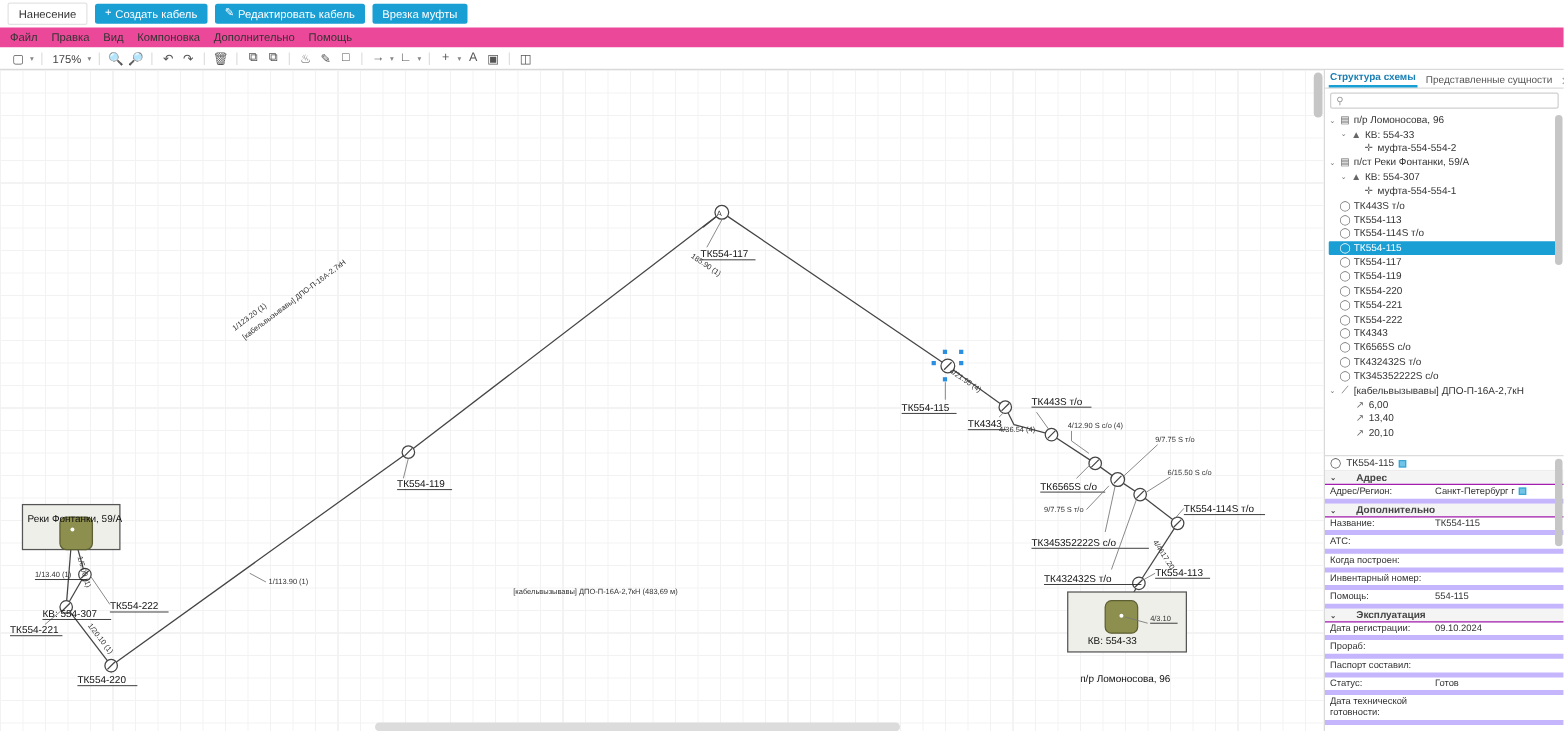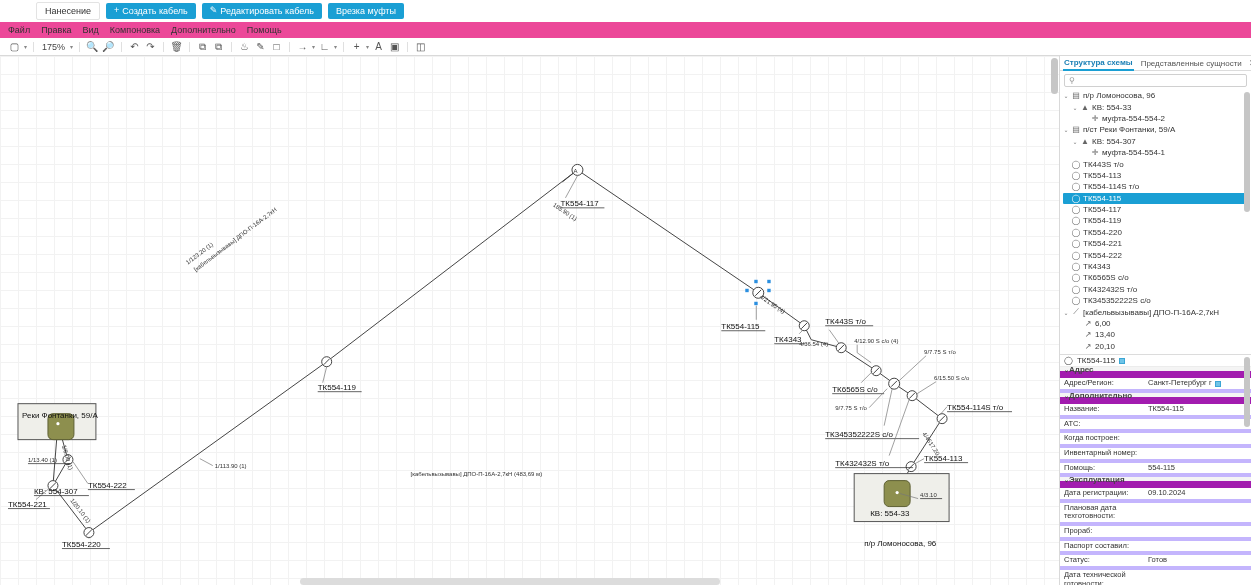--- a/index.html
+++ b/index.html
@@ -15,21 +15,21 @@
   #app { position: relative; width: 1251px; height: 585px; display: flex; flex-direction: column; }
 
   
   .topbar {
     height: 22px; background: #ffffff; display: flex; align-items: center;
     padding: 0 6px; gap: 6px; border-bottom: 1px solid #ffffff;
     flex: 0 0 22px;
   }
   .tb-tab {
     font-size: 9px; padding: 3px 8px; background: #fff; color: #333;
-    border: 1px solid #e3e3e3; border-radius: 2px; cursor: pointer; white-space: nowrap; margin-left: 30px;
+    border: 1px solid #e3e3e3; border-radius: 2px; cursor: pointer; white-space: nowrap;
   }
   .tb-btn {
     font-size: 9px; padding: 3px 8px; background: #1a9fd4; color: #fff;
     border: none; border-radius: 2px; cursor: pointer; white-space: nowrap;
     display: inline-flex; align-items: center; gap: 3px;
   }
   .tb-btn .g { font-size: 9px; line-height: 1; }
 
   
   .menubar {
@@ -72,21 +72,21 @@
   }
   .vscroll-canvas .thumb { position: absolute; top: 0; left: 0; width: 7px; height: 36px;
       background: #c6c6c6; border-radius: 4px; }
   .hscroll-canvas { position: absolute; left: 0; bottom: 0; height: 7px; width: 100%; }
   .hscroll-canvas .thumb { position: absolute; left: 300px; bottom: 0; height: 7px; width: 420px;
       background: #dcdcdc; border-radius: 4px; }
 
   
   .rpanel { width: 191px; flex: 0 0 191px; background: #fff; display: flex;
             flex-direction: column; font-size: 8px; min-height: 0; }
-  .rp-tabs { display: flex; align-items: center; height: 15px; border-bottom: 1px solid #dcdcdc;
+  .rp-tabs { display: flex; align-items: flex-end; height: 15px; border-bottom: 1px solid #dcdcdc;
              padding: 0 3px; gap: 6px; }
   .rp-tab { font-size: 8px; padding: 2px 1px; color: #555; cursor: pointer; white-space: nowrap;}
   .rp-tab.active { color: #1a7fb5; border-bottom: 2px solid #1a9fd4; font-weight: bold; }
   .rp-close { margin-left: auto; color: #888; cursor: pointer; font-size: 9px; padding-right: 2px;}
 
   .rp-search { padding: 3px 4px 2px 4px; }
   .rp-search .box {
     border: 1px solid #d0d0d0; border-radius: 2px; height: 13px; display: flex;
     align-items: center; padding: 0 4px; color: #999; gap: 3px; background: #fff;
   }
@@ -103,23 +103,23 @@
   .trow.sel .ico { color: #fff; }
   .ind1 { padding-left: 9px; }
   .ind2 { padding-left: 19px; }
   .ind3 { padding-left: 12px; }
   .badge-img { display:inline-block; width:6px; height:6px; background:#6fc4e8; border:1px solid #3ba6d4;}
 
   
   .props { border-top: 1px solid #dcdcdc; overflow: hidden; position: relative; flex: 1 1 auto;}
   .prow-head { display: flex; align-items: center; gap: 4px; height: 12px; padding: 0 4px;
                font-size: 8px; color: #333; border-bottom: 1px solid #ececec;}
-  .sect { background: #f4f4f4; height: 11px; display: flex; align-items: center; gap: 0;
+  .sect { background: #f4f4f4; height: 11px; display: flex; align-items: center; gap: 16px;
           padding: 0 4px; font-weight: bold; color: #444; font-size: 8px;
-          border-bottom: 7px solid #a21caf; cursor: pointer;}
+          border-bottom: 1px solid #a21caf; cursor: pointer;}
   .prow { display: flex; font-size: 7.5px; border-bottom: 4px solid #c4b5fd; min-height: 11px;
           align-items: center; }
   .prow .k { width: 86px; flex: 0 0 86px; padding: 1px 0 1px 4px; color: #333; line-height: 1.15;}
   .prow .v { flex: 1 1 auto; padding: 1px 2px; color: #333; display: flex; align-items: center;
              gap: 3px; line-height: 1.15;}
   .prow.tall { min-height: 18px; }
   .vscroll-panel { position: absolute; right: 1px; top: 0; width: 6px; height: 100%; }
   .vscroll-panel .thumb { position: absolute; left: 0; width: 6px; background: #c6c6c6; border-radius: 3px; }
 
   
@@ -603,26 +603,20 @@
             <div class="sect">
               <span style="font-size: 6px;">⌄</span>
               <span>Эксплуатация</span>
             </div>
             <div class="prow">
               <div class="k">Дата регистрации:</div>
               <div class="v">
                 <span>09.10.2024</span>
               </div>
             </div>
-            <div class="prow tall">
-              <div class="k">Плановая дата техготовности:</div>
-              <div class="v">
-                <span></span>
-              </div>
-            </div>
             <div class="prow">
               <div class="k">Прораб:</div>
               <div class="v">
                 <span></span>
               </div>
             </div>
             <div class="prow">
               <div class="k">Паспорт составил:</div>
               <div class="v">
                 <span></span>

